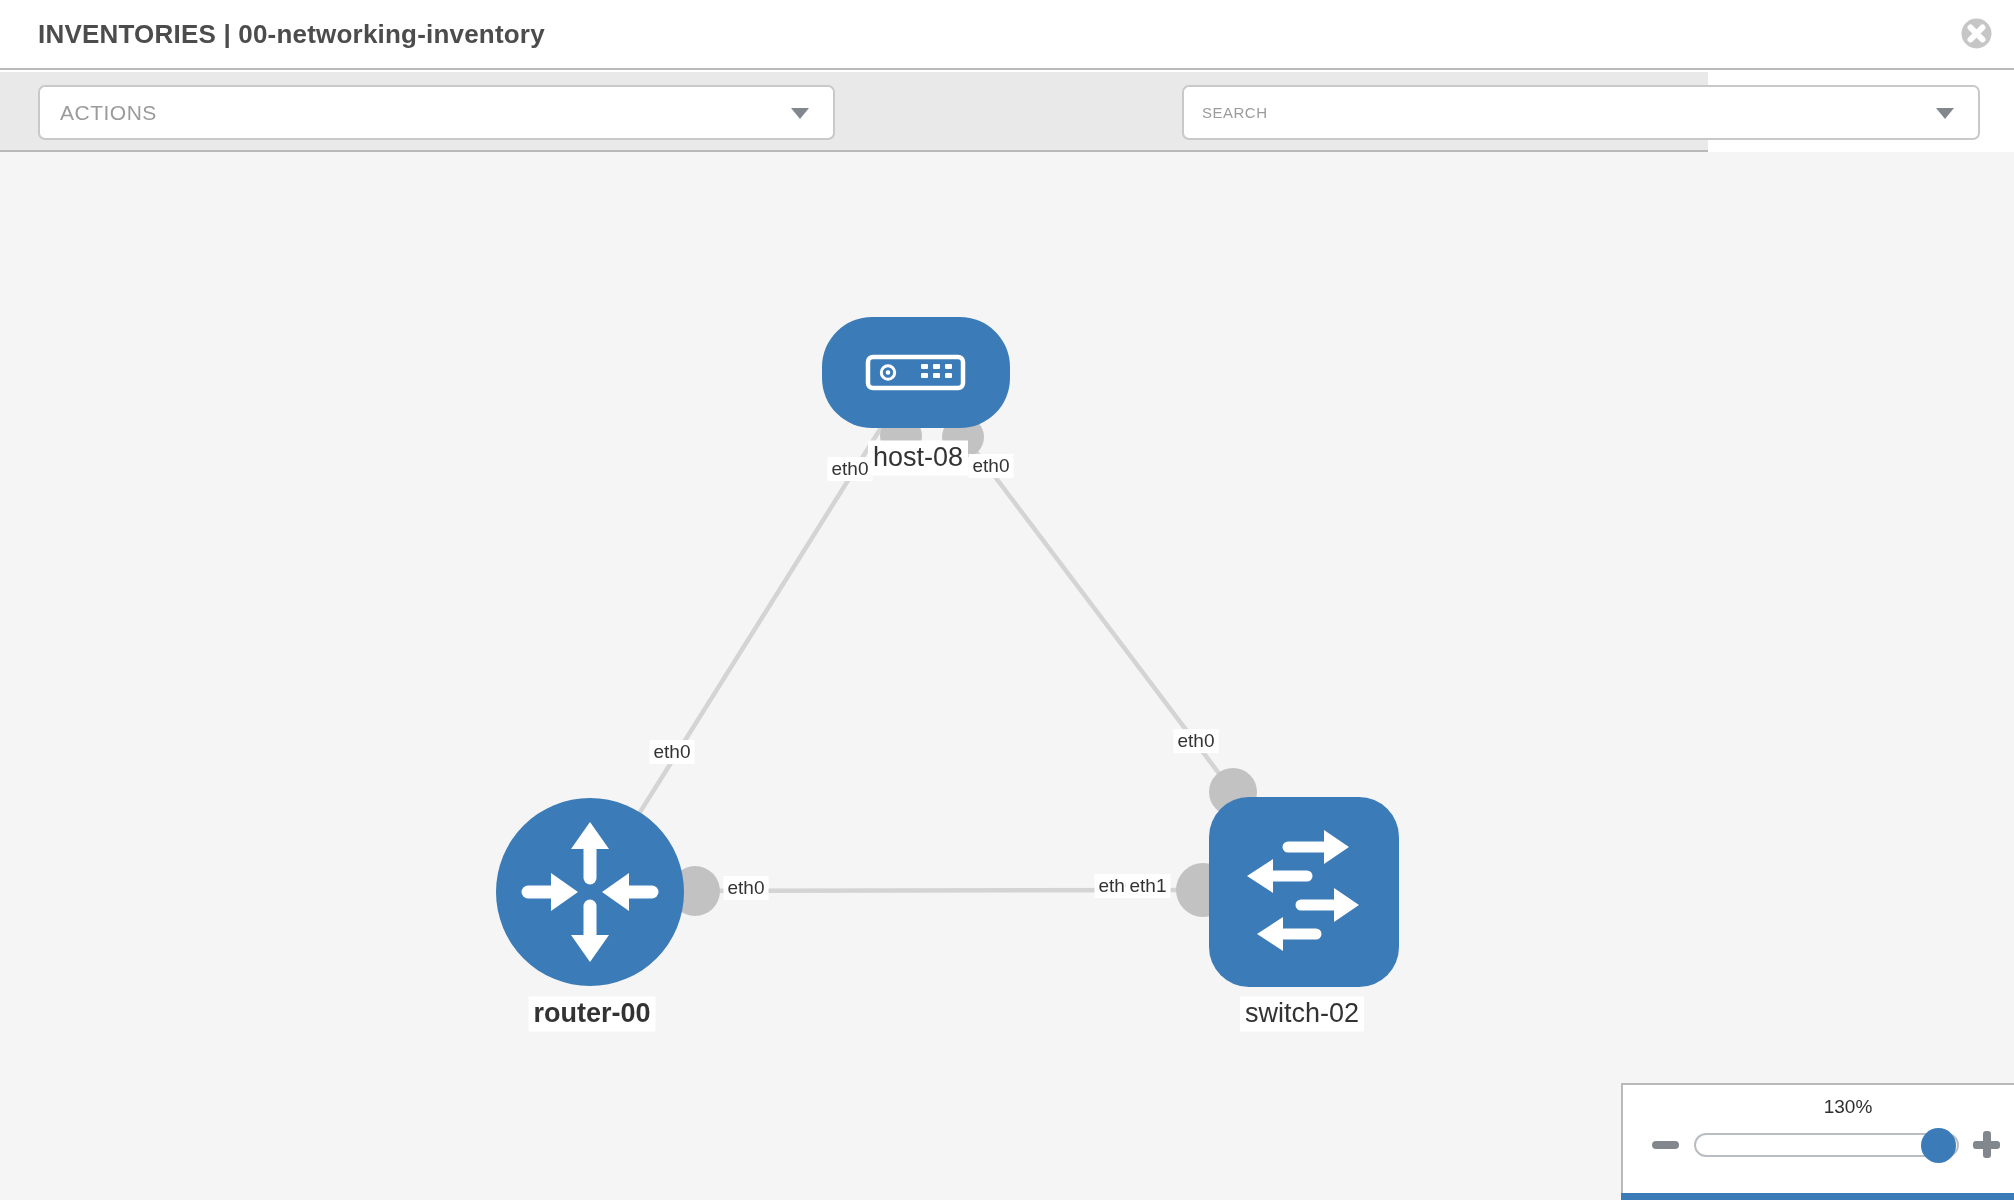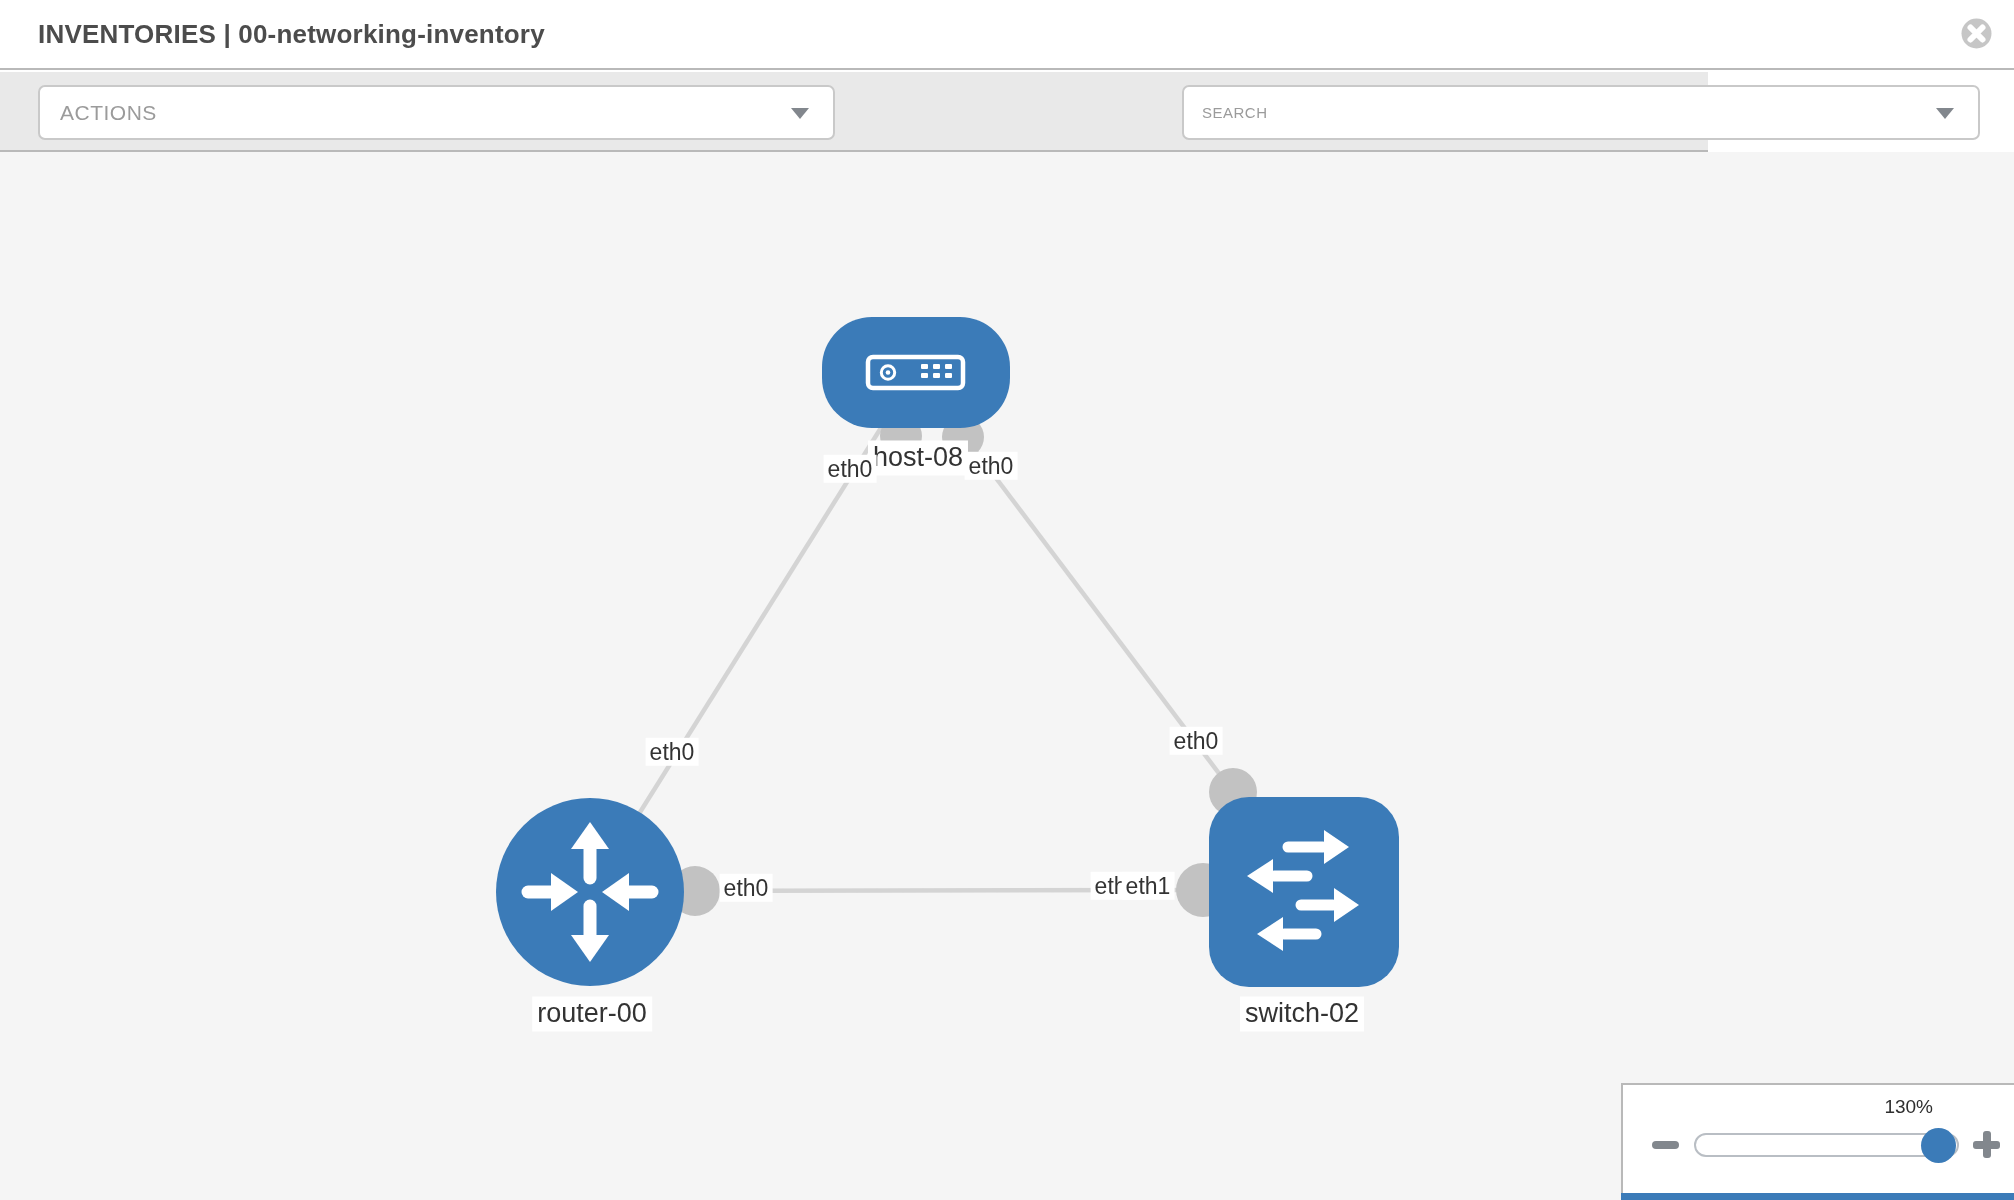--- a/index.html
+++ b/index.html
@@ -36,28 +36,28 @@
 
   
   .canvas { position:absolute; left:0; top:152px; width:2014px; height:1048px;
             background:var(--canvas_bg); }
   .graph-svg { position:absolute; left:0; top:0; }
 
   
   .nlabel { position:absolute; transform:translate(-50%,-50%); background:var(--label_bg);
             color:var(--text_dark); white-space:nowrap; line-height:1.15; z-index:4; }
   .nlabel.node { font-size:27px; padding:2px 5px; }
-  .nlabel.port { font-size:23px; padding:1px 4px; }
+  .nlabel.port { font-size:19px; padding:1px 4px; }
   .nlabel.under { z-index:3; }
   .nlabel.over  { z-index:5; }
 
   
   .zoom-panel { position:absolute; left:1621px; top:1083px; width:395px; height:119px;
                 background:#fff; border:2px solid var(--border_gray); z-index:10; }
-  .zoom-level { position:absolute; left:140px; top:11px; width:170px; text-align:right;
+  .zoom-level { position:absolute; left:140px; top:11px; width:170px; text-align:center;
                 font-size:19px; color:#2f2f2f; }
   .zoom-minus { position:absolute; left:29px; top:56px; width:27px; height:8px;
                 border-radius:4px; background:var(--icon_gray); cursor:pointer; }
   .zoom-plus  { position:absolute; left:350px; top:46px; width:27px; height:27px; cursor:pointer; }
   .zoom-plus::before, .zoom-plus::after { content:""; position:absolute; background:var(--icon_gray); border-radius:3px; }
   .zoom-plus::before { left:0; top:10px; width:27px; height:8px; }
   .zoom-plus::after  { left:10px; top:0; width:8px; height:27px; }
   .zoom-track { position:absolute; left:71px; top:48px; width:265px; height:24px;
                 background:#fff; border:2px solid #b9bec4; border-radius:12px; cursor:pointer; }
   .zoom-knob  { position:absolute; left:225px; top:-7px; width:35px; height:35px;
@@ -162,21 +162,21 @@
           <line x1="1301" y1="905" x2="1333" y2="905" stroke-width="11" stroke-linecap="round"></line>
           <polygon points="1359,905 1334,888 1334,922" stroke="none"></polygon>
           <line x1="1316" y1="934" x2="1284" y2="934" stroke-width="11" stroke-linecap="round"></line>
           <polygon points="1257,934 1283,917 1283,951" stroke="none"></polygon>
         </g>
       </g>
     </svg>
   </div>
 
   <div class="nlabel node" style="left:918px; top:458px;">host-08</div>
-  <div class="nlabel node" style="left:592px; top:1014px;">router-00</div>
+  <div class="nlabel node" style="left:592px; top:1014px;font-weight:bold;">router-00</div>
   <div class="nlabel node" style="left:1302px; top:1014px;">switch-02</div>
 
   <div class="nlabel port" style="left:850px; top:469px;">eth0</div>
   <div class="nlabel port" style="left:991px; top:466px;">eth0</div>
   <div class="nlabel port" style="left:672px; top:752px;">eth0</div>
   <div class="nlabel port" style="left:1196px; top:741px;">eth0</div>
   <div class="nlabel port" style="left:746px; top:888px;">eth0</div>
   <div class="nlabel port under" style="left:1117px; top:886px;">eth0</div>
   <div class="nlabel port over" style="left:1148px; top:886px;">eth1</div>
 

